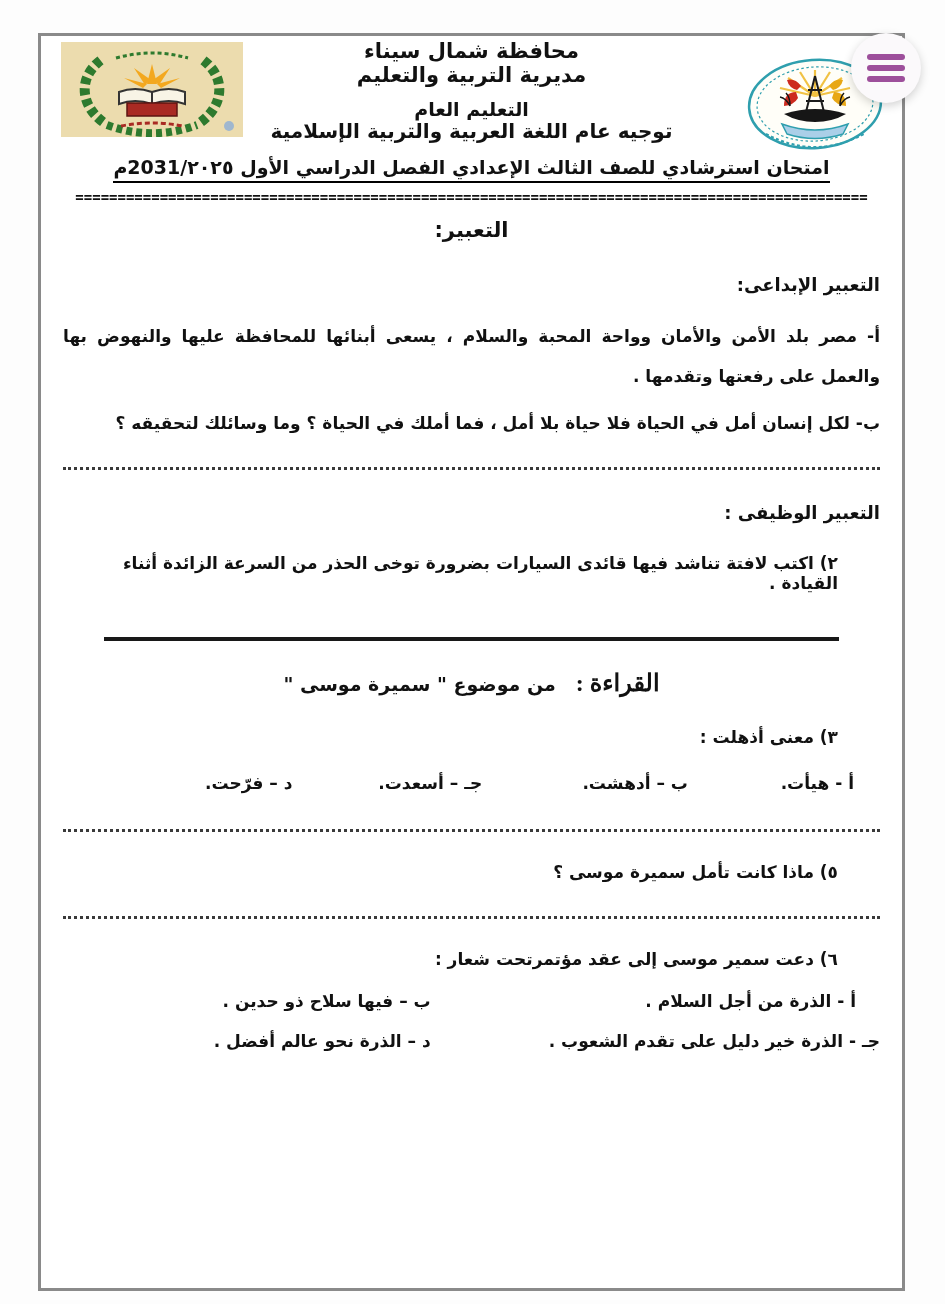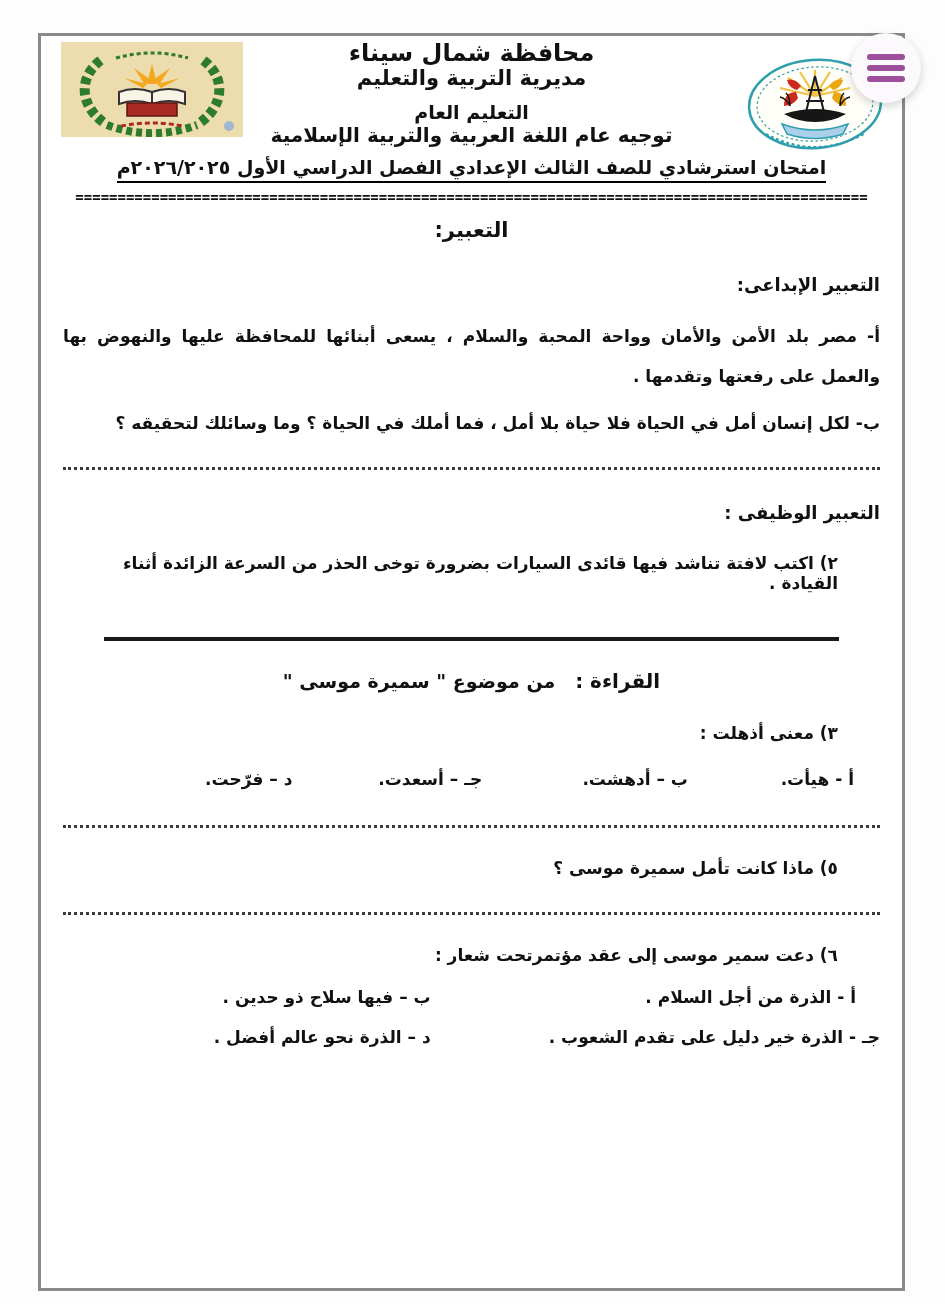--- a/index.html
+++ b/index.html
@@ -11,21 +11,21 @@
   .frame{
     position:absolute;left:38px;top:33px;width:867px;height:1258px;
     border:3px solid #8a8a8a;background:#ffffff;box-sizing:border-box;overflow:hidden;
   }
   
   .header{position:relative;height:120px;}
   .logo-a{position:absolute;left:20px;top:6px;width:182px;height:95px;}
   .logo-b{position:absolute;right:16px;top:20px;width:142px;height:102px;}
   .org{position:absolute;left:205px;right:205px;top:4px;text-align:center;font-weight:bold;direction:rtl;}
   .org div{line-height:1.12;}
-  .org .l1{font-size:24px;}
+  .org .l1{font-size:21px;}
   .org .l2{font-size:21px;}
   .org .l3{font-size:19px;margin-top:12px;}
   .org .l4{font-size:20px;letter-spacing:-0.5px;}
   .menu-fab{
     position:absolute;left:851px;top:33px;width:70px;height:70px;border-radius:50%;
     background:#fbf9fb;box-shadow:0 3px 10px rgba(0,0,0,0.18);z-index:6;
     display:flex;flex-direction:column;justify-content:center;align-items:center;gap:5px;cursor:pointer;
   }
   .menu-fab .bar{width:38px;height:6px;border-radius:3px;background:#9d4f9b;}
   
@@ -42,21 +42,21 @@
   .content{direction:rtl;text-align:right;padding:0 22px;font-weight:bold;font-size:17px;}
   .sec-title{text-align:center;font-size:21px;margin-top:14px;}
   .subhead{margin-top:32px;font-size:18px;}
   .qline{margin-top:30px;padding-right:42px;}
   .optline-a{margin-top:22px;line-height:2.35;text-align:justify;}
   .optline-b{margin-top:16px;}
   .d1{margin-top:32px;}
   .d2{margin-top:34px;}
   .d3{margin-top:32px;}
   .read-head{text-align:center;margin-top:28px;font-size:19px;}
-  .read-head .lbl{font-size:20px;}
+  .read-head .lbl{font-size:24px;font-family:Liberation Serif, serif;}
   .passage{margin-top:22px;line-height:2.3;text-align:justify;text-indent:42px;}
   .opt-row4{display:grid;grid-template-columns:21% 26% 24% 29%;margin-top:26px;padding-right:26px;}
   .opt-grid2{display:grid;grid-template-columns:55% 45%;margin-top:22px;row-gap:20px;}
   .opt-grid2 .r1{padding-right:24px;text-align:right;}
 </style>
 </head>
 <body>
 
 <div class="menu-fab">
   <span style="display:contents;">
@@ -118,21 +118,21 @@
       <path d="M90,36 q12,0 12,14 q-10,-1 -14,-8 z" fill="#e8a715"></path>
       <path d="M85,30 q6,-8 14,-6 q-2,8 -10,10 z" fill="#e8a715"></path>
       <path d="M40,58 q31,-10 62,0 q-14,8 -31,8 q-17,0 -31,-8 z" fill="#161616"></path>
       <path d="M46,50 q-4,-8 -10,-9 M46,50 q0,-9 -4,-13 M96,50 q4,-8 10,-9 M96,50 q0,-9 4,-13" stroke="#161616" stroke-width="1.5" fill="none"></path>
       <path d="M38,68 q33,12 66,0 l-5,10 q-28,9 -56,0 z" fill="#aacfe8" stroke="#2f9fae" stroke-width="1.5"></path>
       <path d="M22,78 q49,26 98,0" fill="none" stroke="#2f9fae" stroke-width="2" stroke-dasharray="3 2.5"></path>
     </svg>
   </div>
 
   <div class="exam-title">
-    <span>امتحان استرشادي للصف الثالث الإعدادي الفصل الدراسي الأول ٢٠٢٦/٢٠٢٥م</span>
+    <span>امتحان استرشادي للصف الثالث الإعدادي الفصل الدراسي الأول 2031/٢٠٢٥م</span>
   </div>
 
   <div class="equals">==============================================================================================</div>
 
   <div class="content">
 
     <div class="sec-title">التعبير:</div>
 
     <div class="subhead">التعبير الإبداعى:</div>
 

